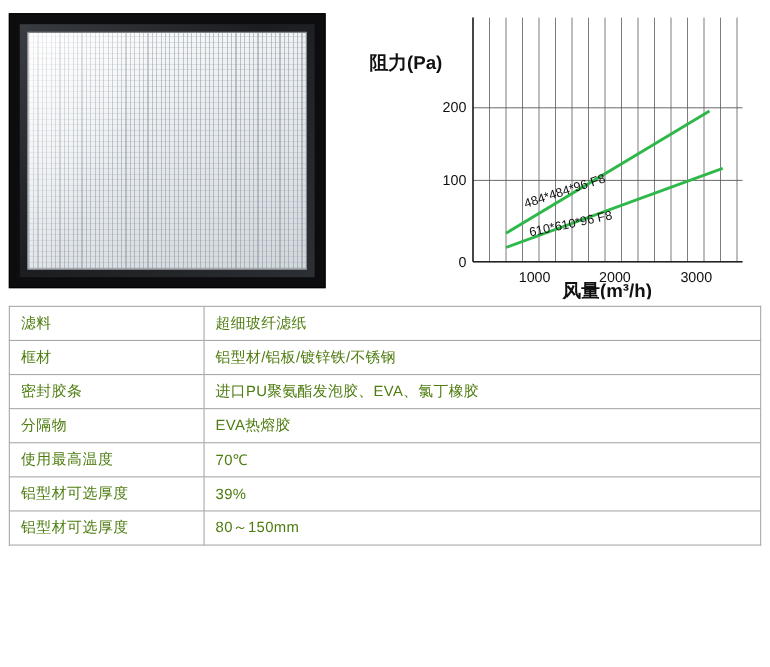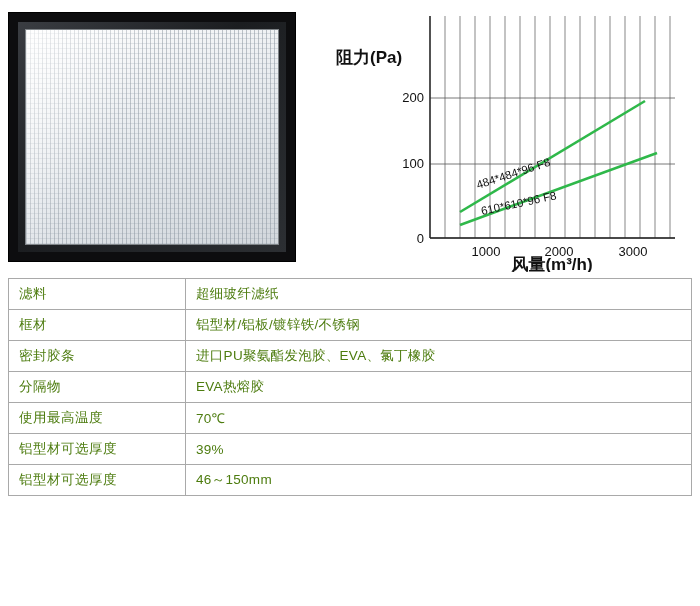--- a/index.html
+++ b/index.html
@@ -188,16 +188,16 @@
     <tr>
       <td class="label-cell">使用最高温度</td>
       <td class="value-cell">70℃</td>
     </tr>
     <tr>
       <td class="label-cell">铝型材可选厚度</td>
       <td class="value-cell">39%</td>
     </tr>
     <tr>
       <td class="label-cell">铝型材可选厚度</td>
-      <td class="value-cell">46～150mm</td>
+      <td class="value-cell">80～150mm</td>
     </tr>
   </tbody>
 </table>
 
 </body></html>

